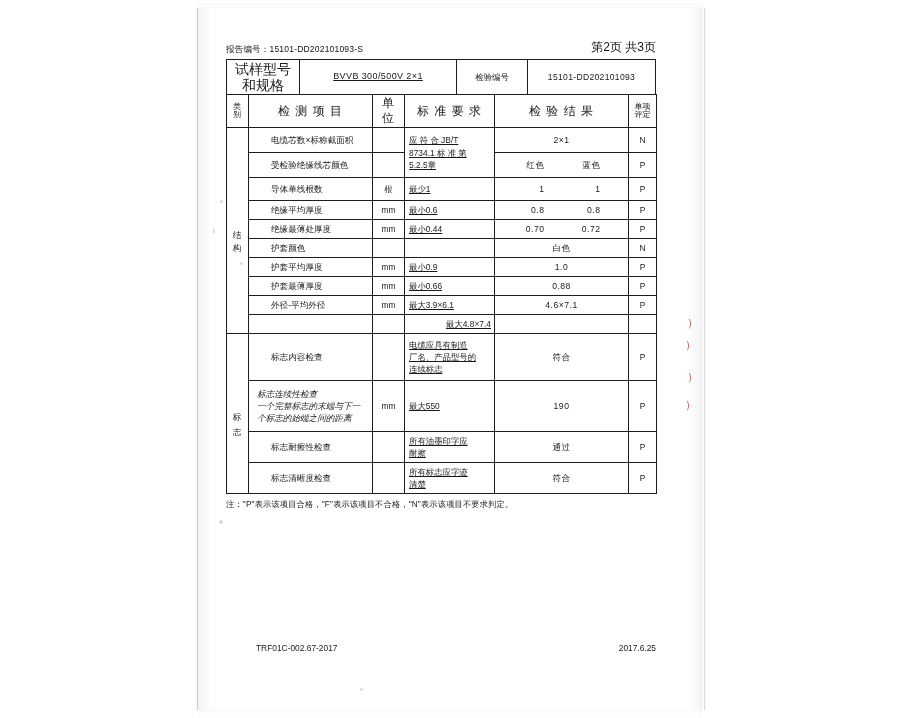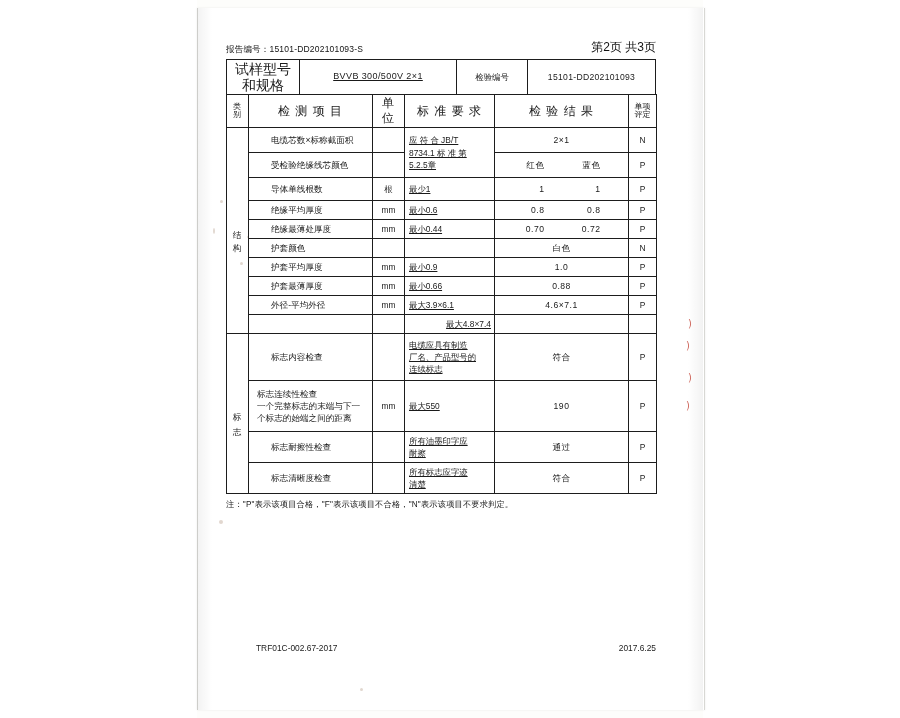--- a/index.html
+++ b/index.html
@@ -351,21 +351,21 @@
         <td class="req-cell wrap">
           <div>电缆应具有制造</div>
           <div>厂名、产品型号的</div>
           <div>连续标志</div>
         </td>
         <td class="res-cell">符合</td>
         <td class="ver-cell">P</td>
       </tr>
 
       <tr>
-        <td class="item-cell multi" style="height:48px;">
+        <td class="item-cell multi" style="height:48px;font-style:italic;">
           <div>标志连续性检查</div>
           <div>一个完整标志的末端与下一</div>
           <div>个标志的始端之间的距离</div>
         </td>
         <td class="unit-cell">mm</td>
         <td class="req-cell">最大550</td>
         <td class="res-cell">190</td>
         <td class="ver-cell">P</td>
       </tr>
 

